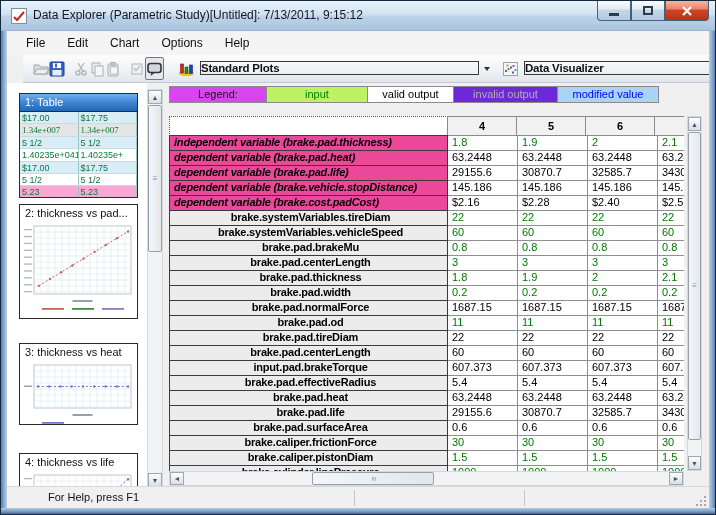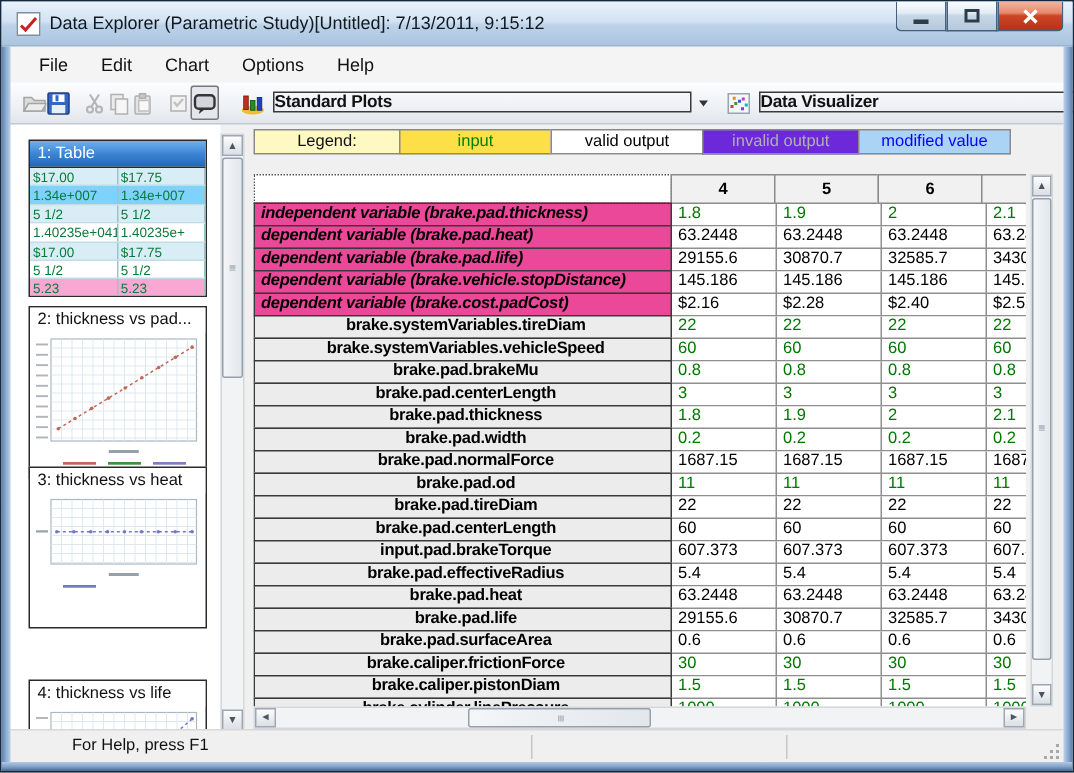--- a/index.html
+++ b/index.html
@@ -37,21 +37,21 @@
     background:linear-gradient(#f6b49c,#e8886c 40%,#ce4526 50%,#b33416); }
   .glyph-min { width:10px; height:3px; background:#2c3c4c; margin-top:8px; }
   .glyph-max { width:10px; height:9px; border:2px solid #2c3c4c; background:transparent; }
 
   
   .menubar { position:absolute; left:6px; right:6px; top:30px; height:24px;
     background:#f4f4f4; display:flex; align-items:stretch; padding-left:8px; z-index:4; }
   .menu-item { padding:0 11px; line-height:24px; font-size:12px; color:#111; }
 
   
-  .toolbar { position:absolute; left:4px; right:6px; top:54px; height:28px;
+  .toolbar { position:absolute; left:22px; right:6px; top:54px; height:28px;
     background:linear-gradient(#fcfdfe,#eef1f5 60%,#e2e6ec);
     border-bottom:1px solid #c3c9d2; display:flex; align-items:center; padding-left:10px; z-index:4; }
   .tb-btn { width:23px; height:23px; display:flex; align-items:center; justify-content:center; }
   .tb-btn.pressed { border:1px solid #777; background:#e4e8ed; border-radius:2px; }
   .tb-sep { width:1px; height:18px; background:#b9bfc8; margin:0 4px; }
   .tb-drop { display:flex; align-items:center; padding:2px 6px; gap:5px; }
   .tb-drop .lbl { font-size:11.5px; color:#111; white-space:nowrap; }
   .arrow-down { width:0; height:0; border-left:3.5px solid transparent;
     border-right:3.5px solid transparent; border-top:4px solid #333; }
 
@@ -77,21 +77,21 @@
     justify-content:center; font-size:7px; line-height:1; }
   .sb-thumb { position:absolute; background:linear-gradient(90deg,#f4f6f8,#e2e7ec);
     border:1px solid #96a0ac; border-radius:2px; display:flex; align-items:center;
     justify-content:center; }
   .sb-grip { color:#8a94a0; font-size:8px; line-height:1; letter-spacing:0; }
 
   
   .legend-row { position:absolute; top:85px; left:168px; height:17px; display:flex; z-index:2; }
   .legend-cell { height:17px; line-height:15px; text-align:center; font-size:11px;
     border:1px solid #8a8a8a; background:#fff; margin-left:-1px; overflow:hidden; }
-  .legend-cell.first { margin-left:0; background:#fef9c3; color:#111; }
+  .legend-cell.first { margin-left:0; background:#d946ef; color:#111; }
 
   
   .grid { position:absolute; left:168px; top:115px; width:515px; height:355px;
     overflow:hidden; background:#f0f0f0; z-index:2; }
   .grow { display:flex; height:15px; }
   .grow.header { height:20px; }
   .hd { border:1px solid #8a8a8a; margin-left:-1px; background:#f1f1f1;
     font-size:11px; font-weight:bold; text-align:center; line-height:18px; flex:none; }
   .hd.corner { margin-left:0; background:#fff; border:1px dotted #555; }
   .cell { flex:none; border-right:1px solid #8f8f8f; border-bottom:1px solid #8f8f8f;
@@ -226,21 +226,21 @@
   </div>
 
   <div class="sidebar">
       <div class="panel" style="top: 10px; height: 105px;">
         <div class="panel-title selected">1: Table</div>
         <div class="mini-table">
           <div class="mini-row" style="background: rgb(217, 237, 247);">
             <div class="mini-cell">$17.00</div>
             <div class="mini-cell">$17.75</div>
           </div>
-          <div class="mini-row" style="background: #7dd3fc;">
+          <div class="mini-row" style="background: #e5e5e5; font-family: Liberation Serif, serif;">
             <div class="mini-cell">1.34e+007</div>
             <div class="mini-cell">1.34e+007</div>
           </div>
           <div class="mini-row" style="background: rgb(217, 237, 247);">
             <div class="mini-cell">5 1/2</div>
             <div class="mini-cell">5 1/2</div>
           </div>
           <div class="mini-row" style="background: rgb(255, 255, 255);">
             <div class="mini-cell">1.40235e+041</div>
             <div class="mini-cell">1.40235e+</div>
@@ -303,21 +303,21 @@
           <circle cx="63.47" cy="36.64" r="1.2" fill="#c06858"></circle>
           <circle cx="74.625" cy="29.84" r="1.2" fill="#c06858"></circle>
           <circle cx="85.78" cy="23.039999999999996" r="1.2" fill="#c06858"></circle>
           <circle cx="96.935" cy="16.239999999999995" r="1.2" fill="#c06858"></circle>
           <circle cx="108.09" cy="9.439999999999998" r="1.2" fill="#c06858"></circle>
           <rect x="52.5" y="78" width="20" height="2" fill="#98a0a8"></rect>
           <rect x="22" y="86" width="22" height="1.8" fill="#c06858"></rect>
           <rect x="52" y="86" width="22" height="1.8" fill="#409040"></rect>
           <rect x="82" y="86" width="22" height="1.8" fill="#8080c0"></rect>
         </svg></div>
-      <div class="panel" style="top: 228px; height: 108px;"><div class="panel-title">3: thickness vs heat</div><svg width="117" height="71" viewBox="0 0 117 71">
+      <div class="panel" style="top: 260px; height: 82px;"><div class="panel-title">3: thickness vs heat</div><svg width="117" height="71" viewBox="0 0 117 71">
           <rect x="14" y="4" width="97" height="43" fill="#ffffff" stroke="#aab8c2" stroke-width="0.8"></rect>
           <line x1="21" y1="4" x2="21" y2="47" stroke="#d9e7f0" stroke-width="0.6"></line>
           <line x1="28" y1="4" x2="28" y2="47" stroke="#d9e7f0" stroke-width="0.6"></line>
           <line x1="35" y1="4" x2="35" y2="47" stroke="#d9e7f0" stroke-width="0.6"></line>
           <line x1="42" y1="4" x2="42" y2="47" stroke="#d9e7f0" stroke-width="0.6"></line>
           <line x1="49" y1="4" x2="49" y2="47" stroke="#d9e7f0" stroke-width="0.6"></line>
           <line x1="56" y1="4" x2="56" y2="47" stroke="#d9e7f0" stroke-width="0.6"></line>
           <line x1="63" y1="4" x2="63" y2="47" stroke="#d9e7f0" stroke-width="0.6"></line>
           <line x1="70" y1="4" x2="70" y2="47" stroke="#d9e7f0" stroke-width="0.6"></line>
           <line x1="77" y1="4" x2="77" y2="47" stroke="#d9e7f0" stroke-width="0.6"></line>
@@ -400,22 +400,22 @@
   <div class="scrollbar" style="left:146px; top:88px; width:16px; height:399px;">
     <div class="sb-btn" style="left:0;top:0;width:14px;height:14px;">▲</div>
     <div class="sb-thumb" style="left:0;top:15px;width:14px;height:147px;">
         <span class="sb-grip">≡</span>
       </div>
     <div class="sb-btn" style="left:0;bottom:0;width:14px;height:14px;">▼</div>
   </div>
 
   <div class="legend-row">
     <div class="legend-cell first" style="width:98px;">Legend:</div>
-  <div class="legend-cell" style="width: 102px; color: rgb(0, 128, 0); background: #fde047;">input</div>
-      <div class="legend-cell" style="width: 102px; color: rgb(0, 0, 0); background: rgb(255, 255, 255); text-align: center;">valid output</div>
+  <div class="legend-cell" style="width: 102px; color: rgb(0, 128, 0); background: #bef264;">input</div>
+      <div class="legend-cell" style="width: 87px; color: rgb(0, 0, 0); background: rgb(255, 255, 255); text-align: center;">valid output</div>
       <div class="legend-cell" style="width: 105px; color: rgb(176, 176, 176); background: #6d28d9;">invalid output</div>
       <div class="legend-cell" style="width: 102px; color: rgb(0, 0, 255); background: rgb(171, 211, 245);">modified value</div>
     </div>
 
   <div class="grid">
       <div class="grow header">
         <div class="hd corner" style="width: 279px;"></div>
         <div class="hd" style="width: 70px;">4</div>
         <div class="hd" style="width: 70px;">5</div>
         <div class="hd" style="width: 70px;">6</div>

